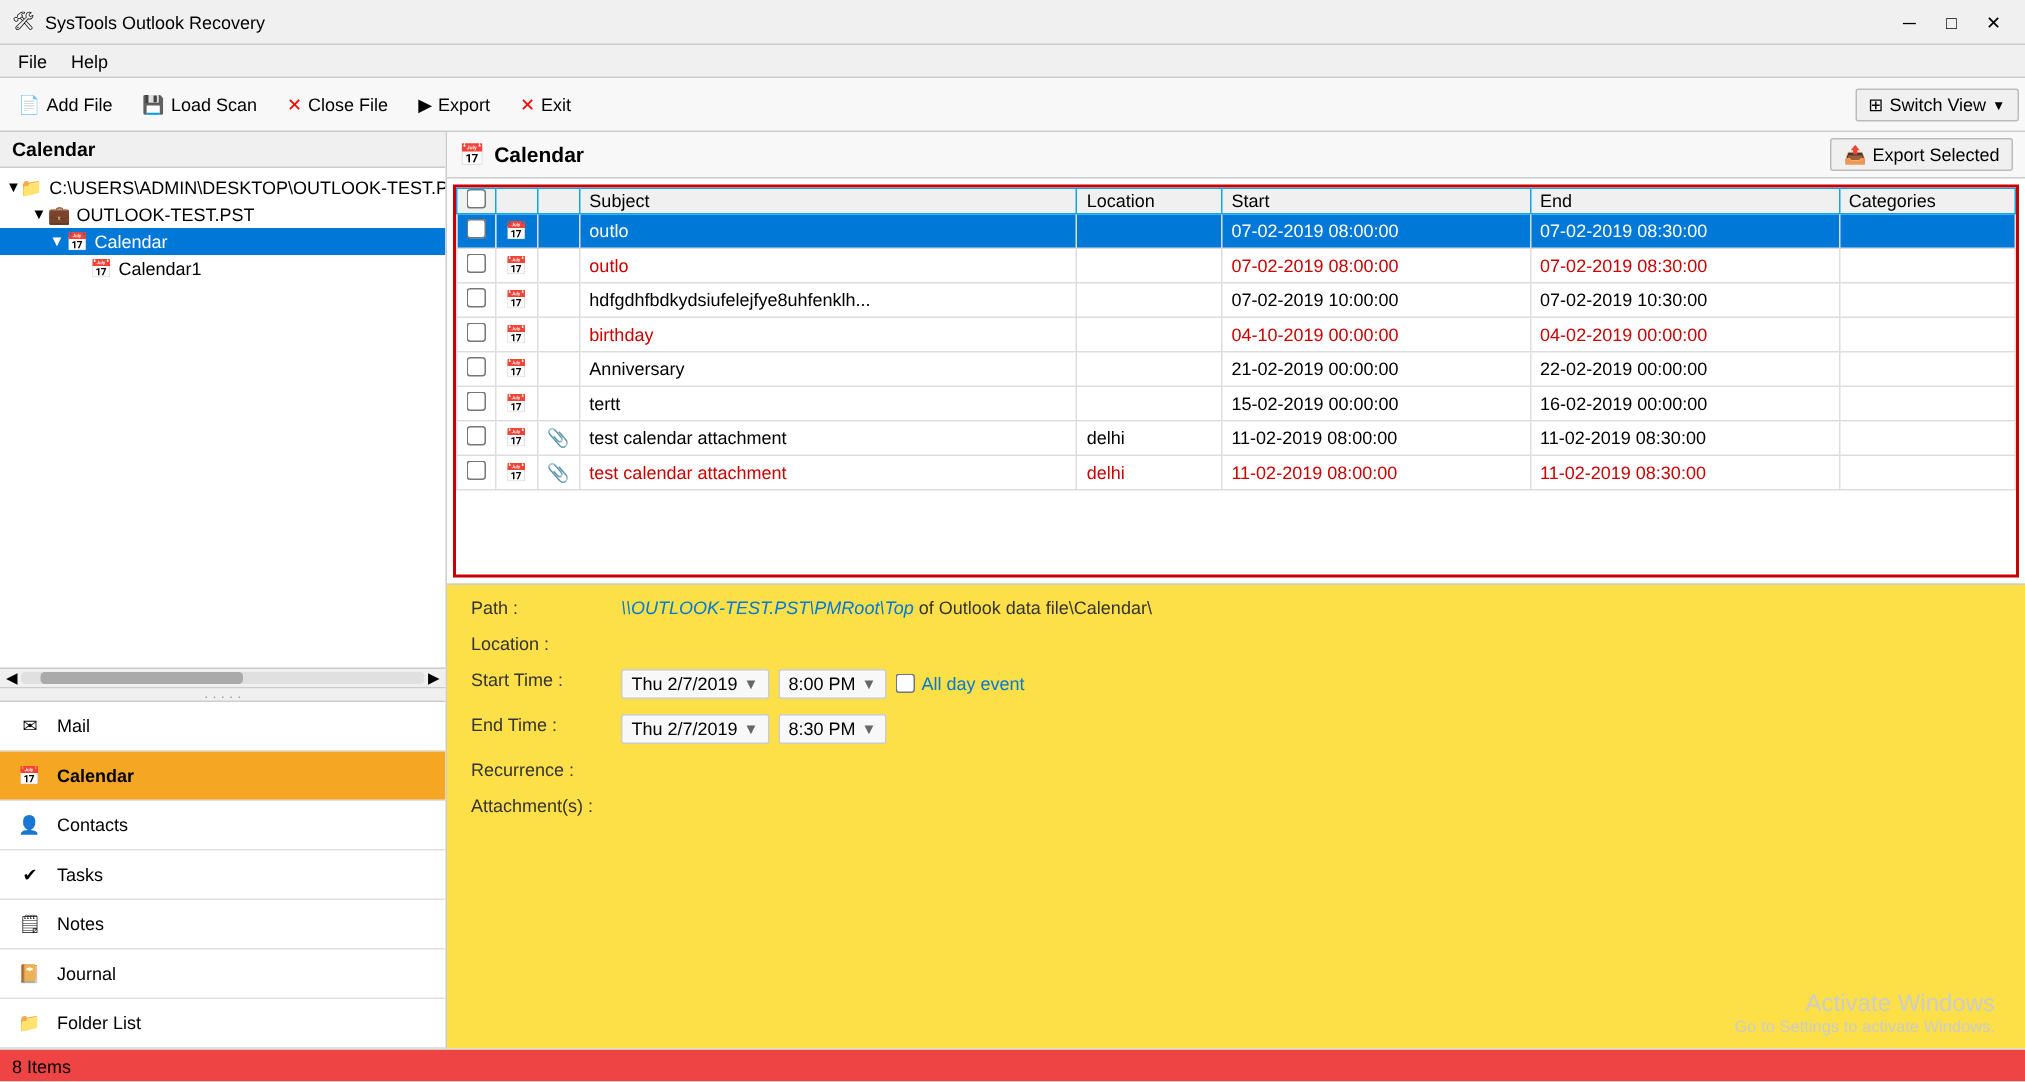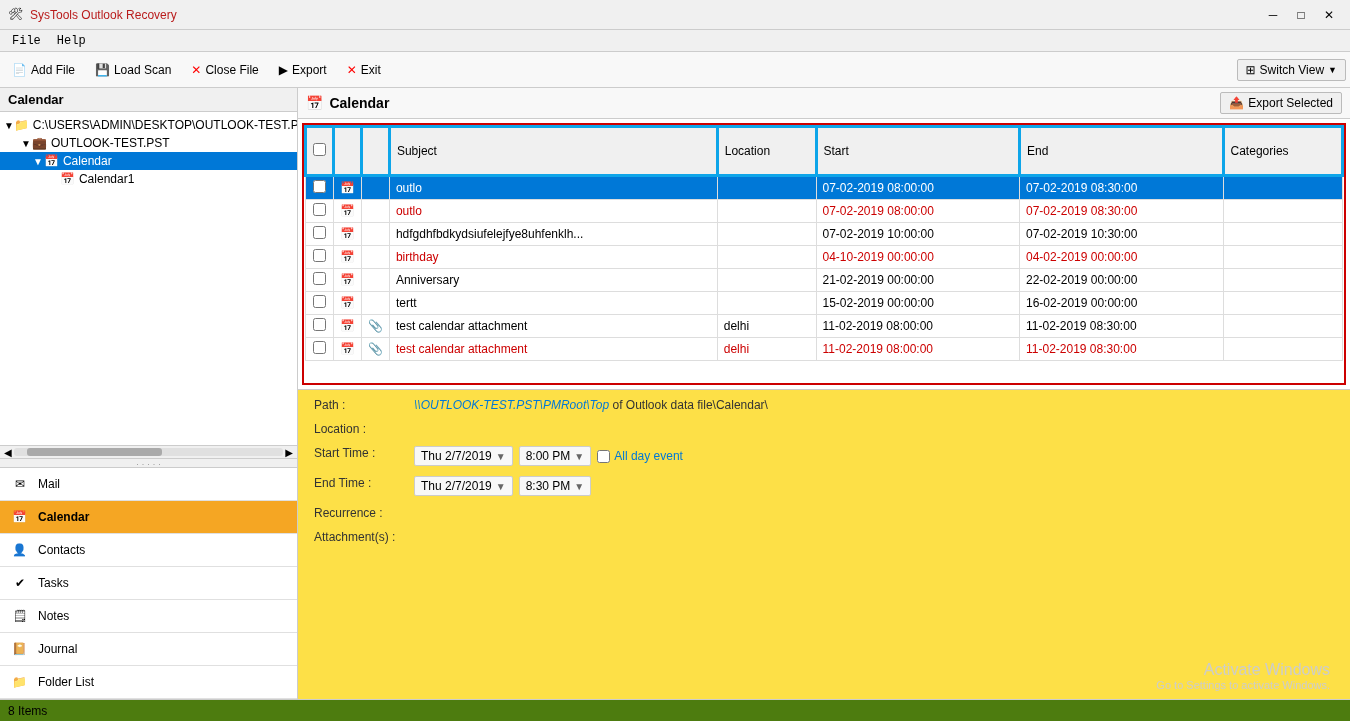--- a/index.html
+++ b/index.html
@@ -9,41 +9,40 @@
     .titlebar {
       background: #f0f0f0;
       height: 30px;
       display: flex;
       align-items: center;
       padding: 0 8px;
       border-bottom: 1px solid #ccc;
       user-select: none;
     }
     .titlebar-icon { width: 16px; height: 16px; margin-right: 6px; }
-    .titlebar-title { font-size: 12px; color: #b91c1c; flex: 1; }
+    .titlebar-title { font-size: 12px; color: #000000; flex: 1; }
     .titlebar-controls { display: flex; gap: 2px; }
     .titlebar-btn {
       width: 26px; height: 20px; border: none; background: #f0f0f0;
       cursor: pointer; font-size: 12px; display: flex; align-items: center; justify-content: center;
     }
 
     
     .menubar {
       background: #f0f0f0;
       height: 22px;
       display: flex;
       align-items: center;
       padding: 0 4px;
       border-bottom: 1px solid #ccc;
     }
     .menu-item {
       padding: 2px 8px;
       cursor: pointer;
       font-size: 12px;
-      font-family: Liberation Mono, monospace;
     }
 
     
     .toolbar {
       background: #f8f8f8;
       height: 36px;
       display: flex;
       align-items: center;
       padding: 0 4px;
       border-bottom: 1px solid #ccc;
@@ -156,22 +155,22 @@
       margin: 4px;
     }
     table {
       width: 100%;
       border-collapse: collapse;
     }
     thead tr {
       background: #f0f0f0;
     }
     th {
-      border: 3px solid #0ea5e9;
-      padding: 15px 6px;
+      border: 1px solid #0ea5e9;
+      padding: 0 6px;
       text-align: left;
       font-weight: normal;
       white-space: nowrap;
     }
     td {
       border: 1px solid #ddd;
       padding: 3px 6px;
       white-space: nowrap;
     }
     .table-row { cursor: pointer; }
@@ -211,26 +210,26 @@
     .time-dropdown {
       display: flex; align-items: center;
       border: 1px solid #ccc;
       background: #f8f8f8;
       padding: 2px 6px;
       border-radius: 2px;
       cursor: pointer;
       gap: 4px;
     }
     .time-dropdown-arrow { font-size: 10px; color: #666; }
-    .all-day-check { display: flex; align-items: center; gap: 4px; color: #0078d7; }
+    .all-day-check { display: flex; align-items: flex-start; gap: 4px; color: #0078d7; }
 
     
     .statusbar {
       height: 22px;
-      background: #4d7c0f;
+      background: #ef4444;
       border-top: 1px solid #ccc;
       display: flex;
       align-items: center;
       padding: 0 8px;
       font-size: 12px;
     }
     .watermark {
       position: absolute;
       bottom: 30px;
       right: 20px;

